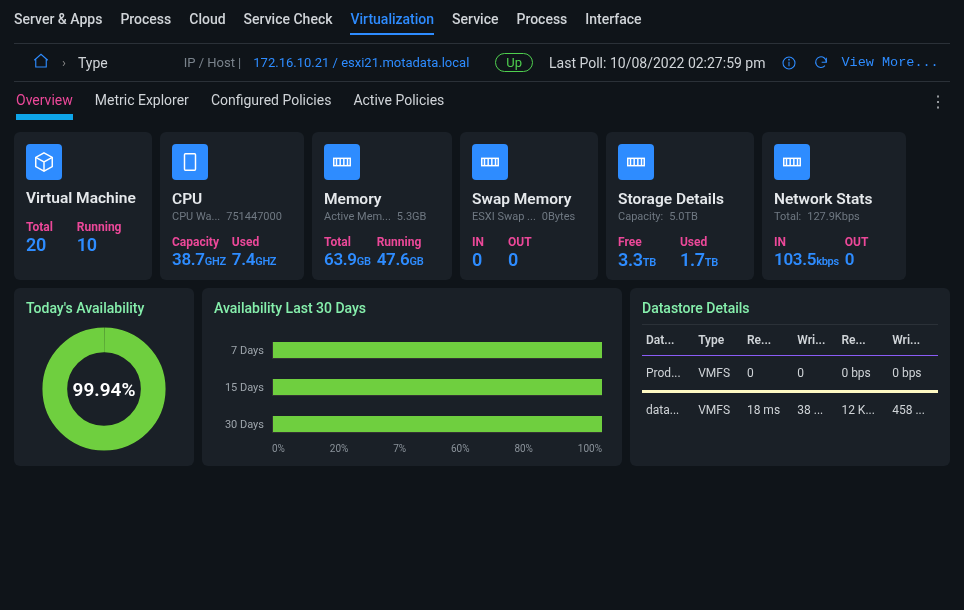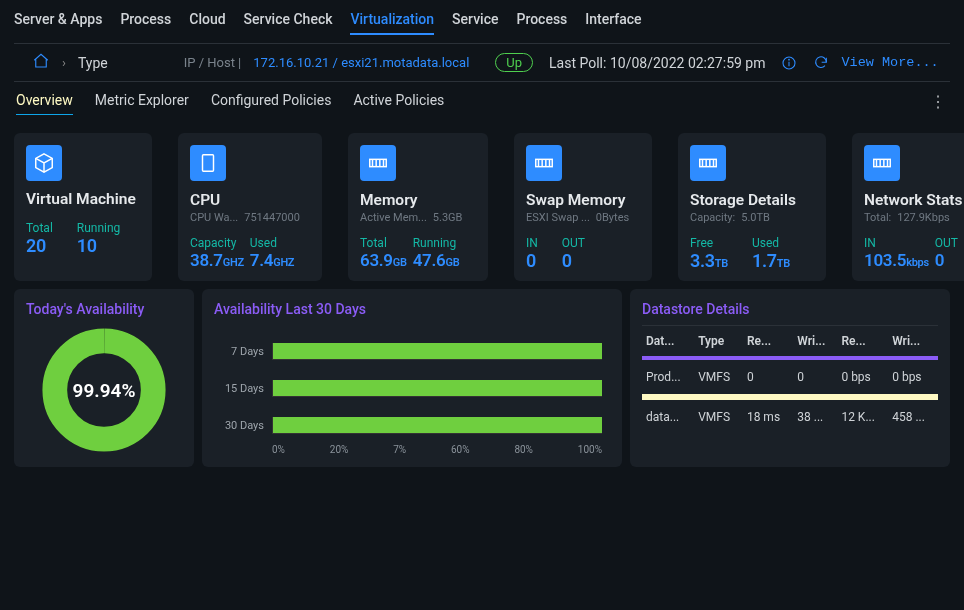--- a/index.html
+++ b/index.html
@@ -47,25 +47,25 @@
     font-size: 13px;
     margin-left: 18px;
   }
   .lastpoll { margin-left: 8px; font-size: 14px; }
   .info-icon, .refresh-icon { width:16px; height:16px; stroke:#2e8cff; fill:none; stroke-width:1.6; margin-left:8px; vertical-align:middle;}
   .view-more { color:#2e8cff; margin-left:4px; font-size:13.5px; cursor:pointer;font-family:Liberation Mono, monospace;}
 
   
   .sub-nav { display:flex; gap:22px; padding:10px 2px 6px 2px; position:relative;}
   .sub-nav-item { color:#d0d4d8; font-size:14px; padding-bottom:6px; cursor:pointer;}
-  .sub-nav-item.active { color:#fef9c3; border-bottom:1px solid #0ea5e9; }
+  .sub-nav-item.active { color:#ec4899; border-bottom:6px solid #0ea5e9; }
   .kebab { position:absolute; right:4px; top:10px; color:#b0b4b8; cursor:pointer; font-size:16px;}
 
   
-  .cards-row { display:flex; gap:26px; margin-top:12px; }
+  .cards-row { display:flex; gap:8px; margin-top:6px; }
   .card {
     background:#1a2027;
     border-radius:6px;
     padding:12px 12px 10px 12px;
     display:flex; flex-direction:column;
   }
   .card.c1{flex:0 0 138px;}
   .card.c2{flex:0 0 144px;}
   .card.c3{flex:0 0 140px;}
   .card.c4{flex:0 0 138px;}
@@ -74,57 +74,57 @@
 
   .card-icon {
     width:36px; height:36px; background:#2e8cff; border-radius:4px;
     display:flex; align-items:center; justify-content:center; margin-bottom:10px;
   }
   .card-icon svg { stroke:#fff; fill:none; stroke-width:1.6;}
   .card-title { font-weight:600; font-size:15.5px; color:#e6e9ec; white-space:nowrap; }
   .card-sub { font-size:11px; color:#6f7882; margin-top:2px; display:flex; gap:6px; white-space:nowrap;}
   .stat-row { display:flex; gap:24px; margin-top:12px;}
   .stat-col { display:flex; flex-direction:column; }
-  .stat-label { font-size:12px; color:#14b8a6; }
+  .stat-label { font-size:12px; color:#ec4899;font-weight:bold; }
   .stat-val { font-size:18px; color:#2e8cff; font-weight:600; letter-spacing:-0.3px; white-space:nowrap;}
   .stat-val .unit { font-size:11px; font-weight:600;}
   .tight .stat-row{gap:6px;}
   .tight .stat-val{font-size:17px;}
 
   
   .bottom-row { display:flex; gap:8px; margin-top:8px; }
   .panel {
     background:#1a2027;
     border-radius:6px;
     padding:12px;
     display:flex; flex-direction:column;
   }
   .panel.p1{flex:0 0 180px;}
   .panel.p2{flex:0 0 420px;}
   .panel.p3{flex:1;}
-  .panel-title { font-size:14px; font-weight:500; color:#8b5cf6; margin-bottom:8px;}
+  .panel-title { font-size:14px; font-weight:500; color:#86efac; margin-bottom:8px;}
 
   
   .donut-wrap { display:flex; align-items:center; justify-content:center; flex:1; position:relative;}
   .donut { width:130px; height:130px; }
   .donut-text { position:absolute; font-size:19px; font-weight:600; color:#fff;}
 
   
   .avail-chart { flex:1; display:flex; flex-direction:column; justify-content:flex-end; padding:6px 8px 0 8px;}
   .avail-bar-row { display:flex; align-items:center; margin-bottom:20px;}
   .avail-bar-lbl { flex:0 0 50px; font-size:11px; color:#9ea5ac; text-align:right; padding-right:8px;}
   .avail-track { flex:1; height:17px; background:#0f1419; border-left:1px solid #333; border-bottom:1px solid #333; position:relative;}
   .avail-fill { height:100%; background:#6fcf3f;}
   .xaxis { display:flex; justify-content:space-between; font-size:10px; color:#8a929a; padding-left:50px; margin-top:-10px;}
 
   
   .ds-table { width:100%; border-collapse:collapse; font-size:12px;}
-  .ds-table th { text-align:left; color:#d0d4d8; font-weight:600; padding:8px 4px; border-bottom:4px solid #8b5cf6; border-top:1px solid #2b3138; overflow:hidden; text-overflow:ellipsis; white-space:nowrap; max-width:44px;}
+  .ds-table th { text-align:left; color:#d0d4d8; font-weight:600; padding:8px 4px; border-bottom:1px solid #8b5cf6; border-top:1px solid #2b3138; overflow:hidden; text-overflow:ellipsis; white-space:nowrap; max-width:44px;}
   .ds-table td { padding:10px 4px; color:#cfd3d7; overflow:hidden; text-overflow:ellipsis; white-space:nowrap; max-width:44px;}
-  .ds-table tr.dat td{border-bottom:6px solid #fef9c3;}
+  .ds-table tr.dat td{border-bottom:3px solid #fef9c3;}
 
 </style>
 </head>
 <body>
 
 <div class="top-nav">
   <span class="top-nav-item">Server &amp; Apps</span>
   <span class="top-nav-item">Process</span>
   <span class="top-nav-item">Cloud</span>
   <span class="top-nav-item">Service Check</span>

